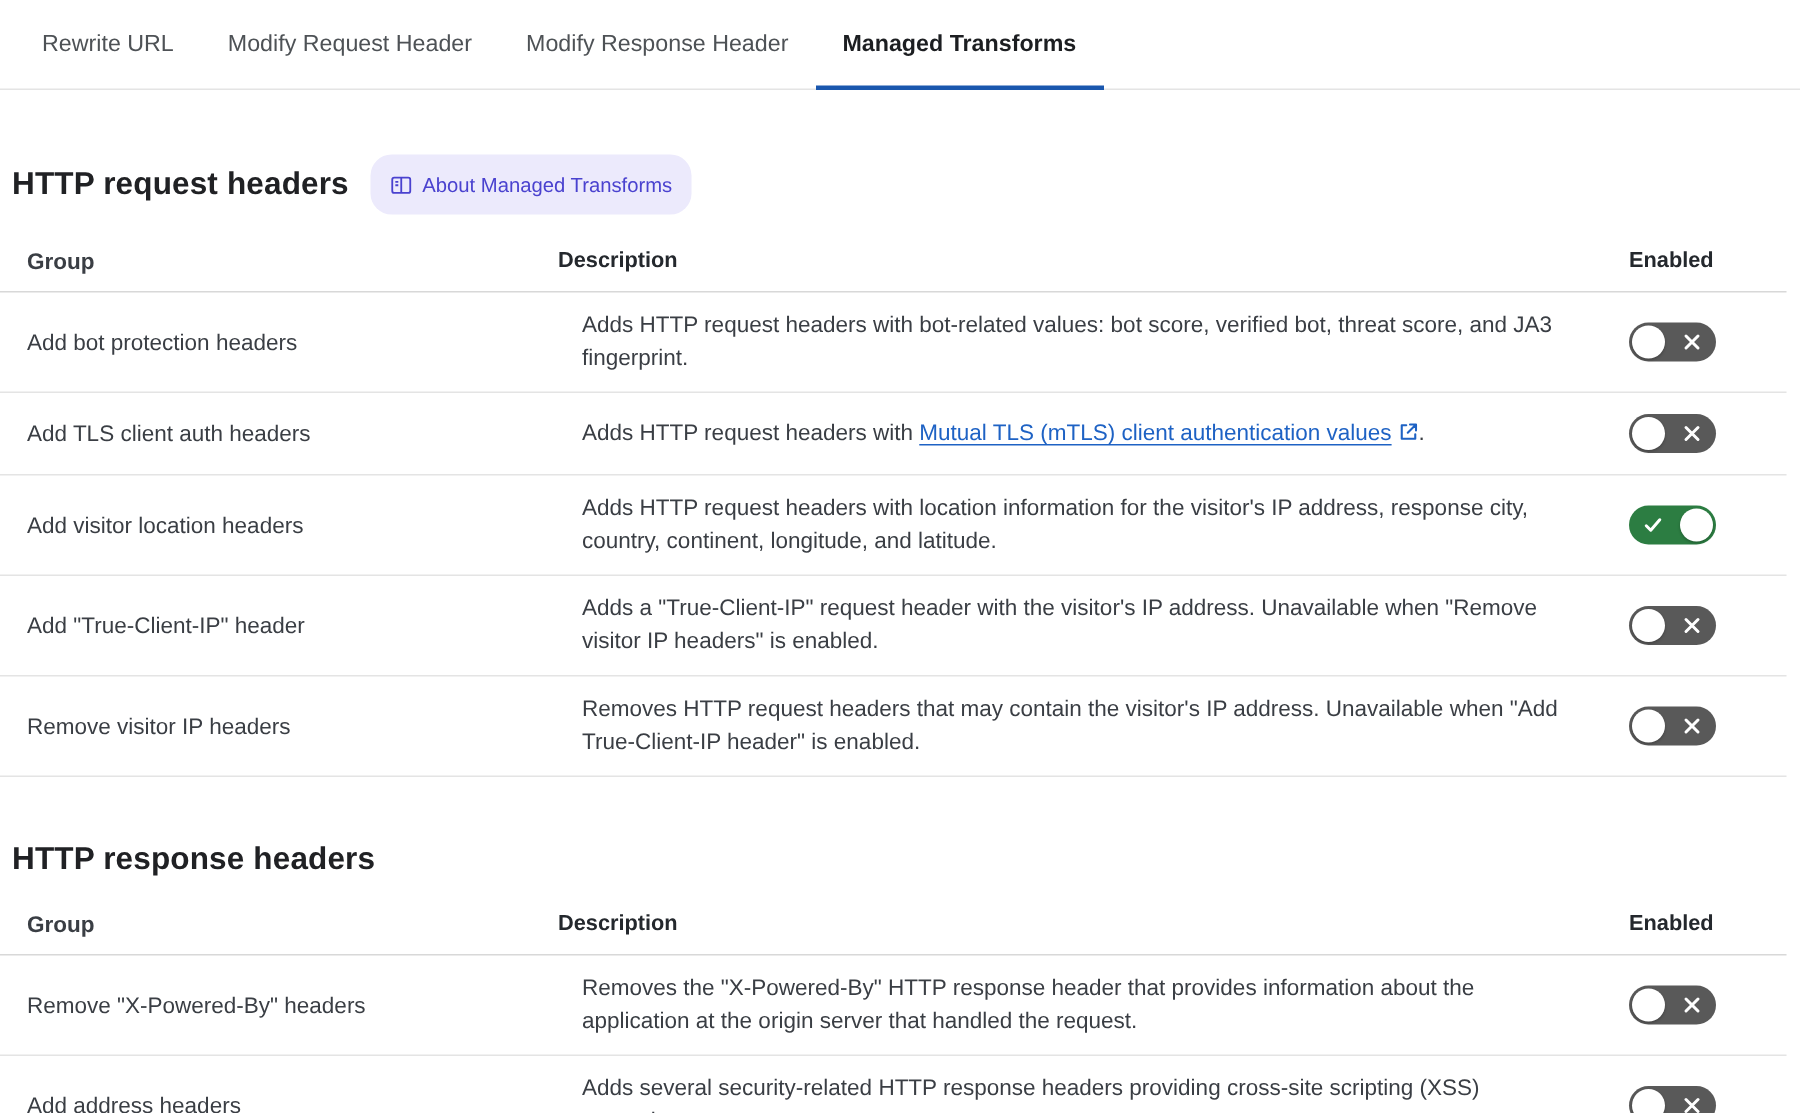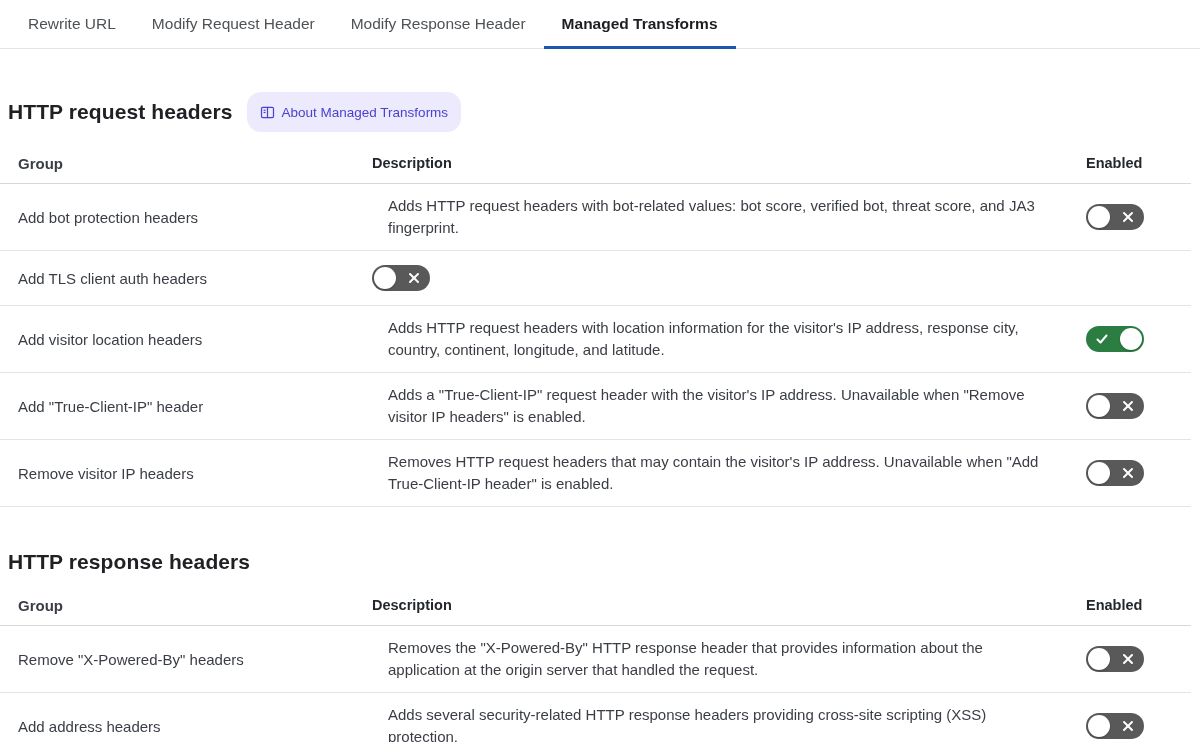--- a/index.html
+++ b/index.html
@@ -8,21 +8,21 @@
     width: 1200px; height: 742px; overflow: hidden;
     font-family: "Liberation Sans", "DejaVu Sans", sans-serif;
     color: var(--text-primary, #24262a);
   }
 
   
   .tabbar {
     display: flex; align-items: stretch;
     padding-left: 10px;
     border-bottom: 1px solid var(--border-light, #e4e4e4);
-    height: 49px;
+    height: 60px;
   }
   .tab {
     position: relative;
     display: flex; align-items: center;
     padding: 0 18px;
     font-size: 15.5px;
     color: var(--tab-inactive, #4e5256);
     cursor: pointer;
     white-space: nowrap;
   }
@@ -175,20 +175,23 @@
           <line x1="2" y1="2" x2="10" y2="10"></line>
                 <line x1="10" y1="2" x2="2" y2="10"></line>
         </svg>
 
       </button>
     </div>
   </div>
 
   <div class="trow">
     <div class="cell group">Add TLS client auth headers</div>
+    <div class="cell desc">Adds HTTP request headers with <a href="#">Mutual TLS (mTLS) client authentication values</a><svg width="14" height="14" viewBox="0 0 14 14" class="ext-icon">
+              <path d="M5.5 2.5 H2.5 V11.5 H11.5 V8.5 M8 2 H12 V6 M12 2 L6.5 7.5" fill="none" stroke="currentColor" stroke-width="1.4" stroke-linecap="round" stroke-linejoin="round"></path>
+            </svg>.</div>
     <div class="cell toggle-cell">
       <button class="toggle off">
         <span class="knob"></span>
         <svg class="x-glyph" width="12" height="12" viewBox="0 0 12 12" fill="none" stroke="#ffffff" stroke-width="2" stroke-linecap="round">
           <line x1="2" y1="2" x2="10" y2="10"></line>
                 <line x1="10" y1="2" x2="2" y2="10"></line>
         </svg>
 
       </button>
     </div>

